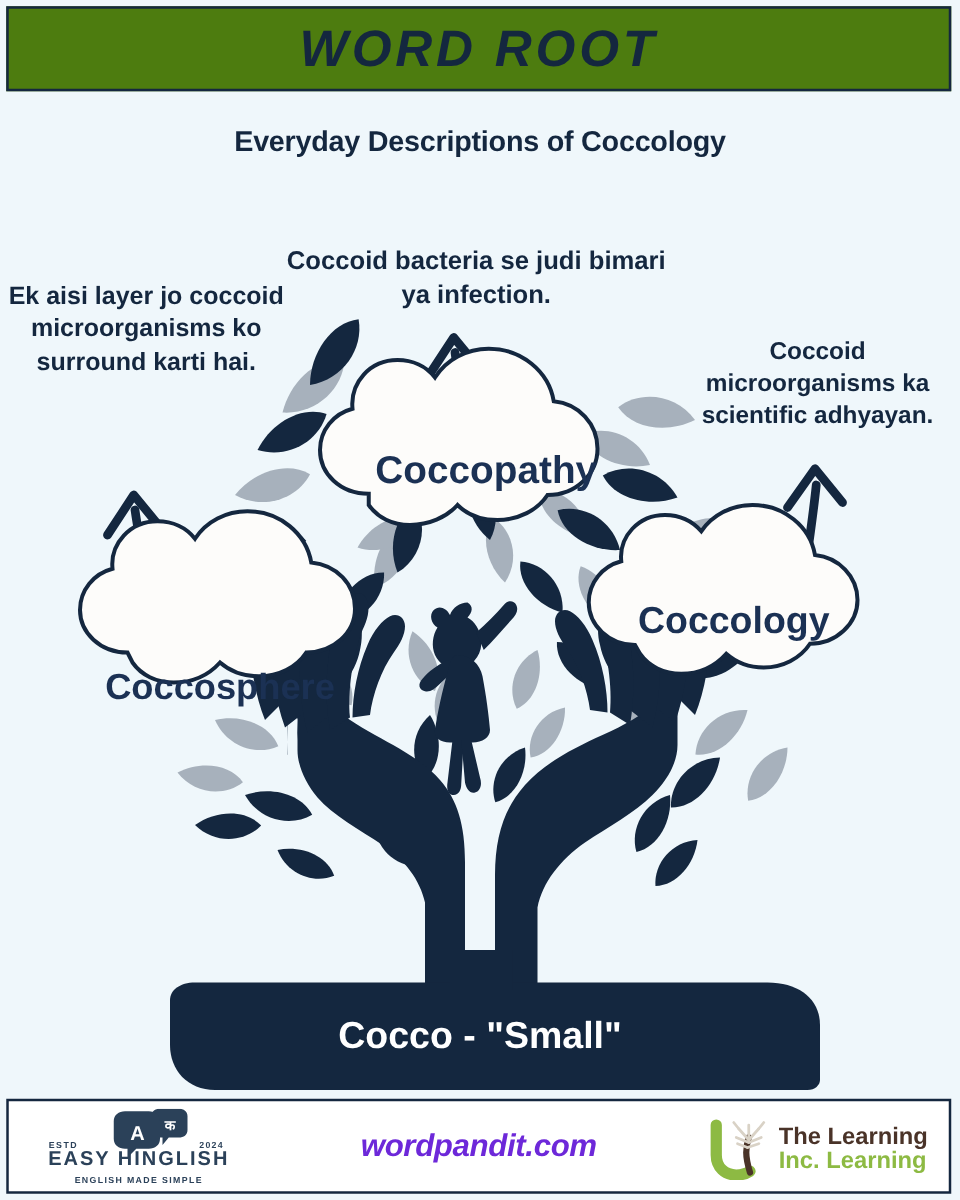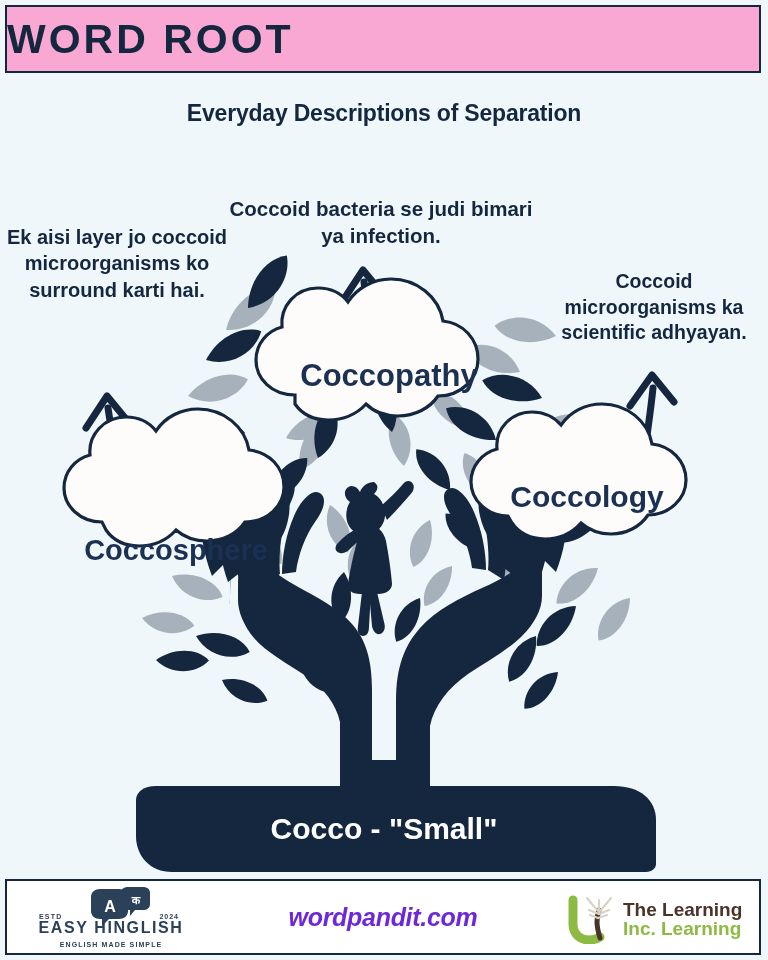--- a/index.html
+++ b/index.html
@@ -12,24 +12,24 @@
   }
   #stage{
     position:absolute;inset:0;
     width:768px;height:960px;
     background:#eff7fb;
   }
 
   
   .header-box{
     position:absolute;left:5px;top:5px;width:756px;height:68px;
-    background:#f9a8d4;
+    background:#4d7c0f;
     border:2px solid #14273f;
     box-sizing:border-box;
-    display:flex;align-items:center;justify-content:flex-start;
+    display:flex;align-items:center;justify-content:center;font-style:italic;
   }
   .header-title{
     font-size:41px;font-weight:bold;letter-spacing:3px;
     color:#14273f;line-height:1;
   }
   .subtitle{
     position:absolute;left:0;top:100px;width:768px;
     text-align:center;font-size:23px;font-weight:bold;
     color:#14273f;letter-spacing:-0.2px;
   }
@@ -100,21 +100,21 @@
   svg.art{position:absolute;left:0;top:0;width:768px;height:960px;pointer-events:none;}
 </style>
 </head>
 <body>
 
 <div id="stage">
 
   <div class="header-box">
     <div class="header-title">WORD ROOT</div>
   </div>
-  <div class="subtitle">Everyday Descriptions of Separation</div>
+  <div class="subtitle">Everyday Descriptions of Coccology</div>
 
   <svg class="art" viewBox="0 0 768 960">
     <defs>
       <g id="leafShape">
         <path d="M0,0 C18,-16 46,-20 62,-6 C48,12 20,16 0,0 Z"></path>
       </g>
     </defs>
 
     <g fill="#a7b1bc">
       <use href="#leafShape" transform="translate(226,330) rotate(-35) scale(1.05)"></use>

